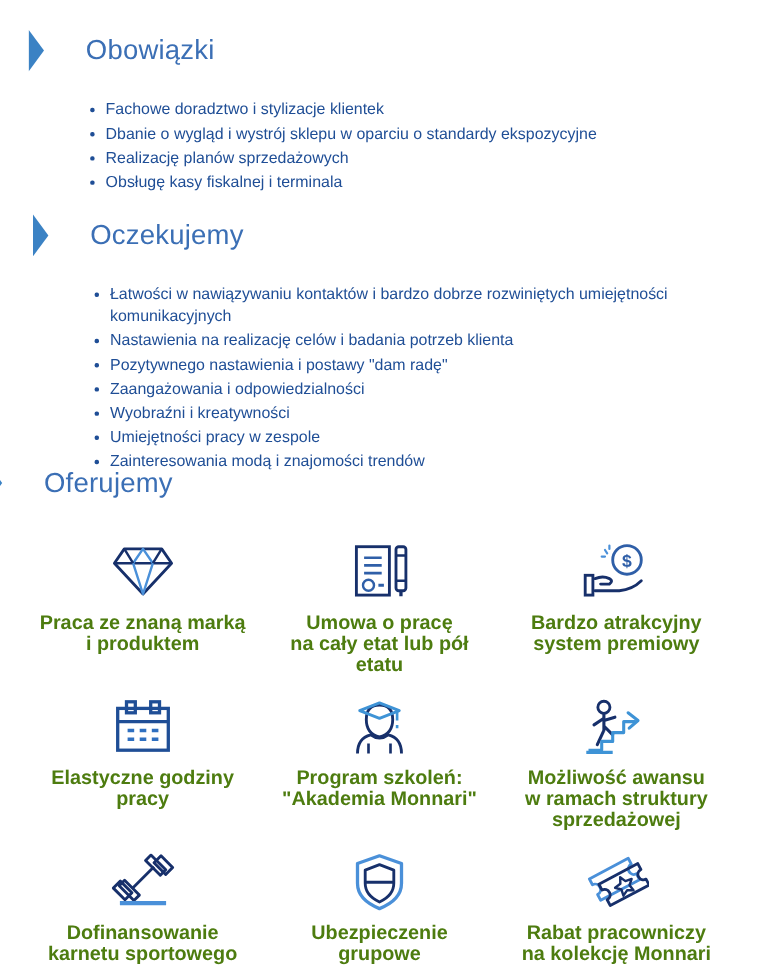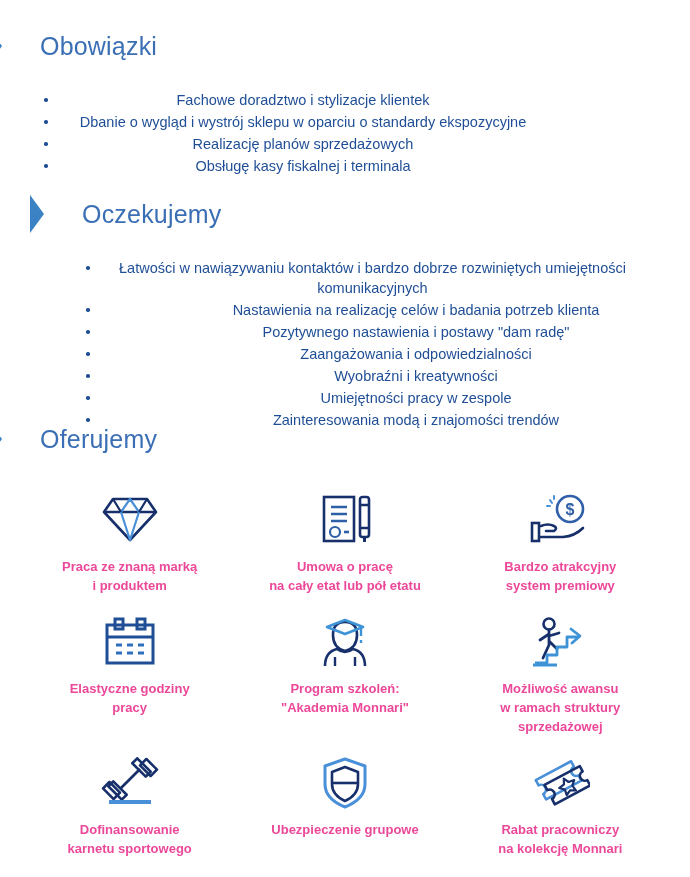--- a/index.html
+++ b/index.html
@@ -46,42 +46,41 @@
     color: #3b6fb5;
     line-height: 1;
     white-space: nowrap;
   }
 
   
   ul.bullets {
     margin: 0;
     padding: 0;
     list-style: none;
-    text-align: center;
   }
   ul.bullets li {
     position: relative;
     padding-left: 18px;
     margin: 0 0 2px 0;
     font-size: 14.5px;
     line-height: 20px;
     color: #1f4e96;
   }
   ul.bullets li::before {
     content: "";
     position: absolute;
     left: 4px;
     top: 8px;
     width: 3.5px;
     height: 3.5px;
     border-radius: 50%;
     background: #1f4e96;
   }
 
-  .block-duties { position: absolute; left: 0; top: 24px; width: 548px; }
+  .block-duties { position: absolute; left: 0; top: 24px; width: 548px; padding-left: 38px; }
   .block-duties .list-wrap { margin-left: 40px; margin-top: 22px; }
 
   .block-expect { position: absolute; left: 0; top: 192px; width: 690px; padding-left: 42px; }
   .block-expect .list-wrap { margin-left: 40px; margin-top: 22px; }
 
   .block-offer { position: absolute; left: 0; top: 417px; width: 690px; }
 
   
   .benefits {
     margin-top: 26px;
@@ -99,24 +98,24 @@
     text-align: center;
   }
   .benefit-icon {
     height: 64px;
     display: flex;
     align-items: center;
     justify-content: center;
   }
   .benefit-label {
     margin-top: 6px;
-    font-size: 13px;
+    font-size: 18px;
     font-weight: bold;
     line-height: 19px;
-    color: #ec4899;
+    color: #4d7c0f;
     white-space: pre-line;
     max-width: 200px;
   }
   .row-2 .benefit-icon { height: 62px; }
   .row-3 .benefit-icon { height: 62px; }
 </style>
 </head>
 <body>
 
 <div class="page">

